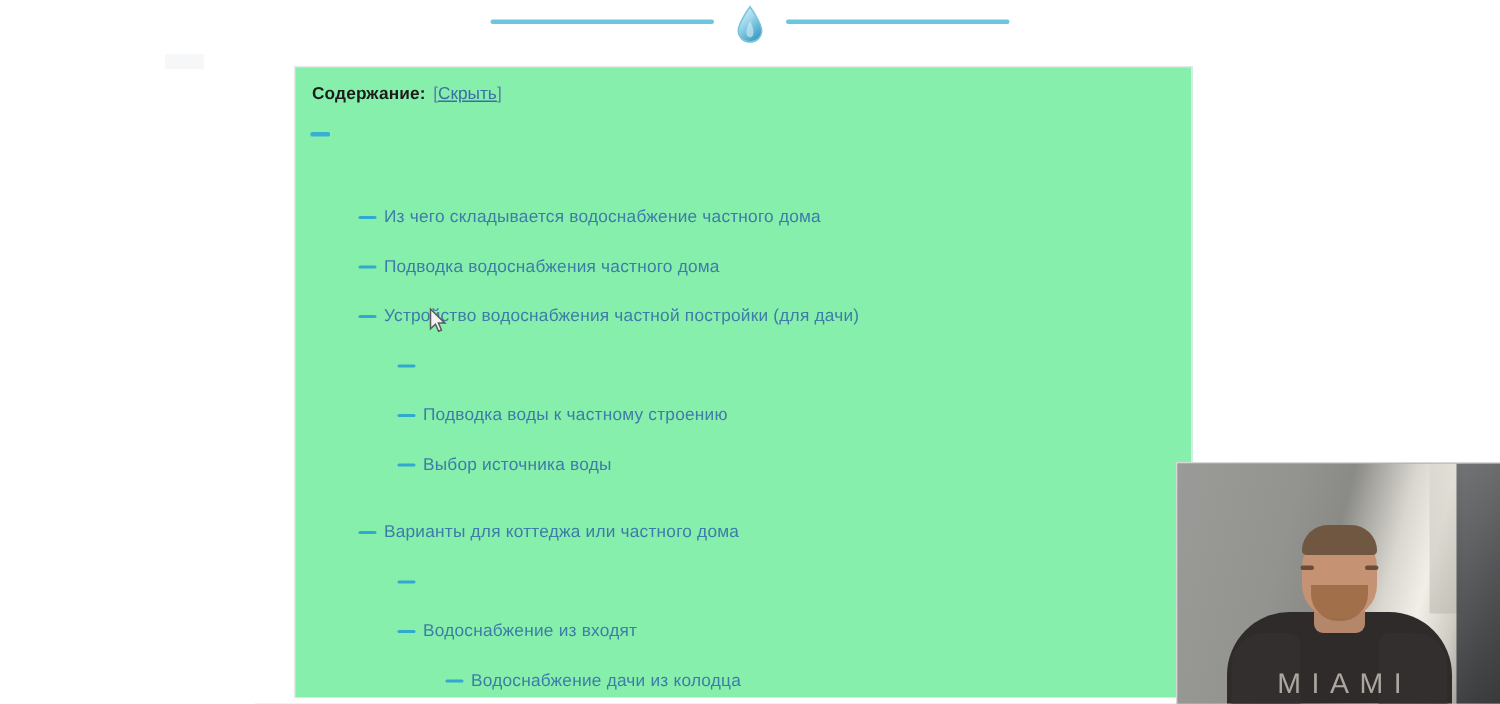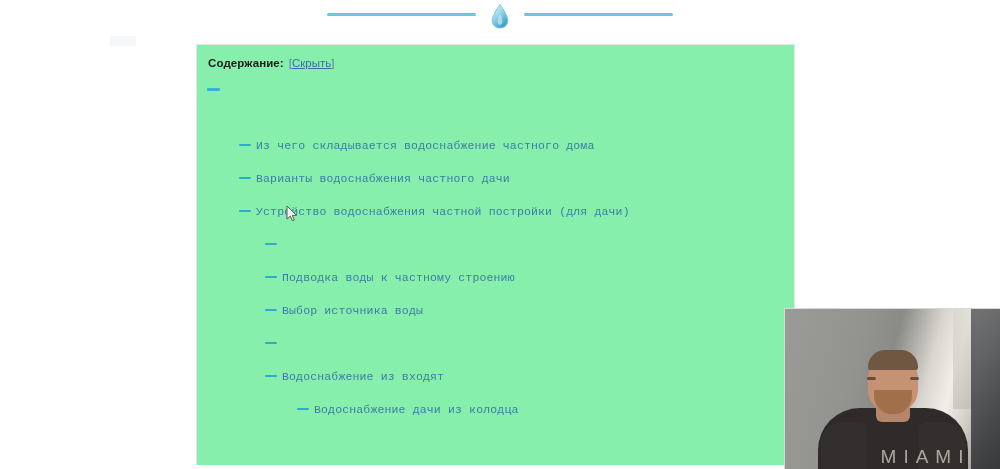--- a/index.html
+++ b/index.html
@@ -120,21 +120,20 @@
     background: #31a8cd;
     border-radius: 1px;
   }
   .toc-text {
     position: absolute;
     top: 0;
     font-size: 11.5px;
     color: #3d7ca8;
     letter-spacing: .15px;
     cursor: pointer;
-    font-family: Liberation Mono, monospace;
   }
   
   .lvl-1 .toc-dash { left: 42px; }
   .lvl-1 .toc-text { left: 59px; }
   .lvl-2 .toc-dash { left: 68px; }
   .lvl-2 .toc-text { left: 85px; }
   .lvl-3 .toc-dash { left: 100px; }
   .lvl-3 .toc-text { left: 117px; }
 
   .gap-before { margin-top: 12px; }
@@ -287,21 +286,20 @@
     left: 50%;
     transform: translateX(-50%);
     bottom: 2px;
     font-family: "Liberation Sans", sans-serif;
     font-size: 19px;
     letter-spacing: 7px;
     color: #cfc9c0;
     opacity: .78;
     white-space: nowrap;
     text-indent: 7px;
-    margin-left: 29px;
   }
 </style>
 </head>
 <body>
 
 <div class="header-deco">
   <div class="deco-line left"></div>
   <div class="deco-drop">
     <svg viewBox="0 0 22 26" width="22" height="26" aria-hidden="true">
       <defs>
@@ -326,36 +324,40 @@
     <span class="toc-head-label">Содержание:</span><span class="toc-head-toggle"><span class="bracket">[</span><span class="word">Скрыть</span><span class="bracket">]</span></span>
   </div>
 
   <div class="toc-list" id="toc-list">
       <div class="toc-item lvl-1">
         <span class="toc-dash"></span>
         <span class="toc-text">Из чего складывается водоснабжение частного дома</span>
       </div>
       <div class="toc-item lvl-1">
         <span class="toc-dash"></span>
-        <span class="toc-text">Варианты водоснабжения частного дачи</span>
+        <span class="toc-text">Подводка водоснабжения частного дома</span>
       </div>
       <div class="toc-item lvl-1">
         <span class="toc-dash"></span>
         <span class="toc-text">Устройство водоснабжения частной постройки (для дачи)</span>
       </div>
       <div class="toc-item lvl-2">
         <span class="toc-dash"></span>
       </div>
       <div class="toc-item lvl-2">
         <span class="toc-dash"></span>
         <span class="toc-text">Подводка воды к частному строению</span>
       </div>
       <div class="toc-item lvl-2">
         <span class="toc-dash"></span>
         <span class="toc-text">Выбор источника воды</span>
+      </div>
+      <div class="toc-item lvl-1 gap-before">
+        <span class="toc-dash"></span>
+        <span class="toc-text">Варианты для коттеджа или частного дома</span>
       </div>
       <div class="toc-item lvl-2">
         <span class="toc-dash"></span>
       </div>
       <div class="toc-item lvl-2">
         <span class="toc-dash"></span>
         <span class="toc-text">Водоснабжение из входят</span>
       </div>
       <div class="toc-item lvl-3">
         <span class="toc-dash"></span>

